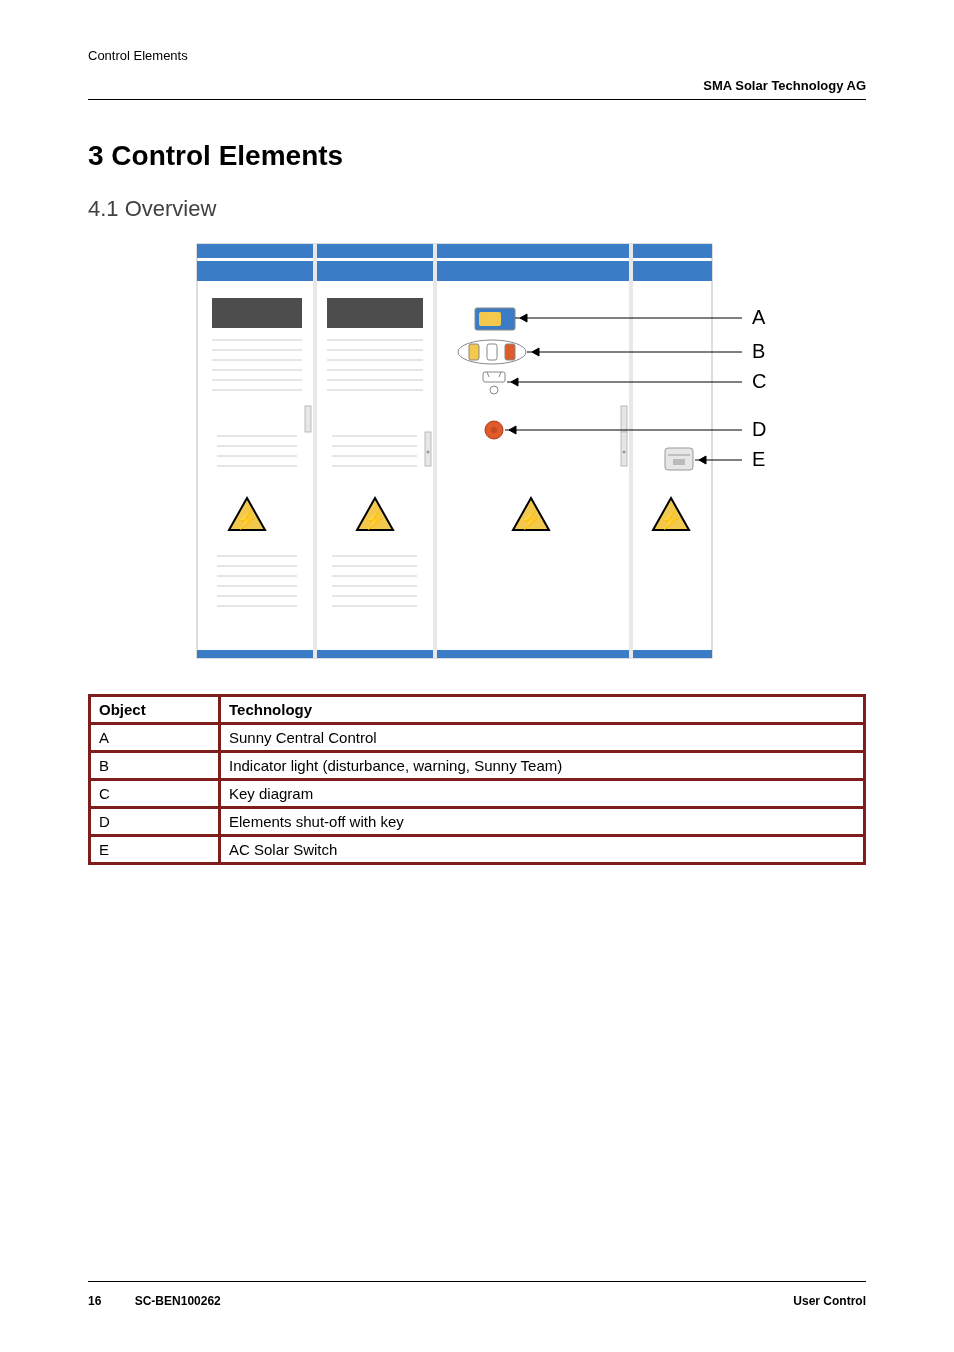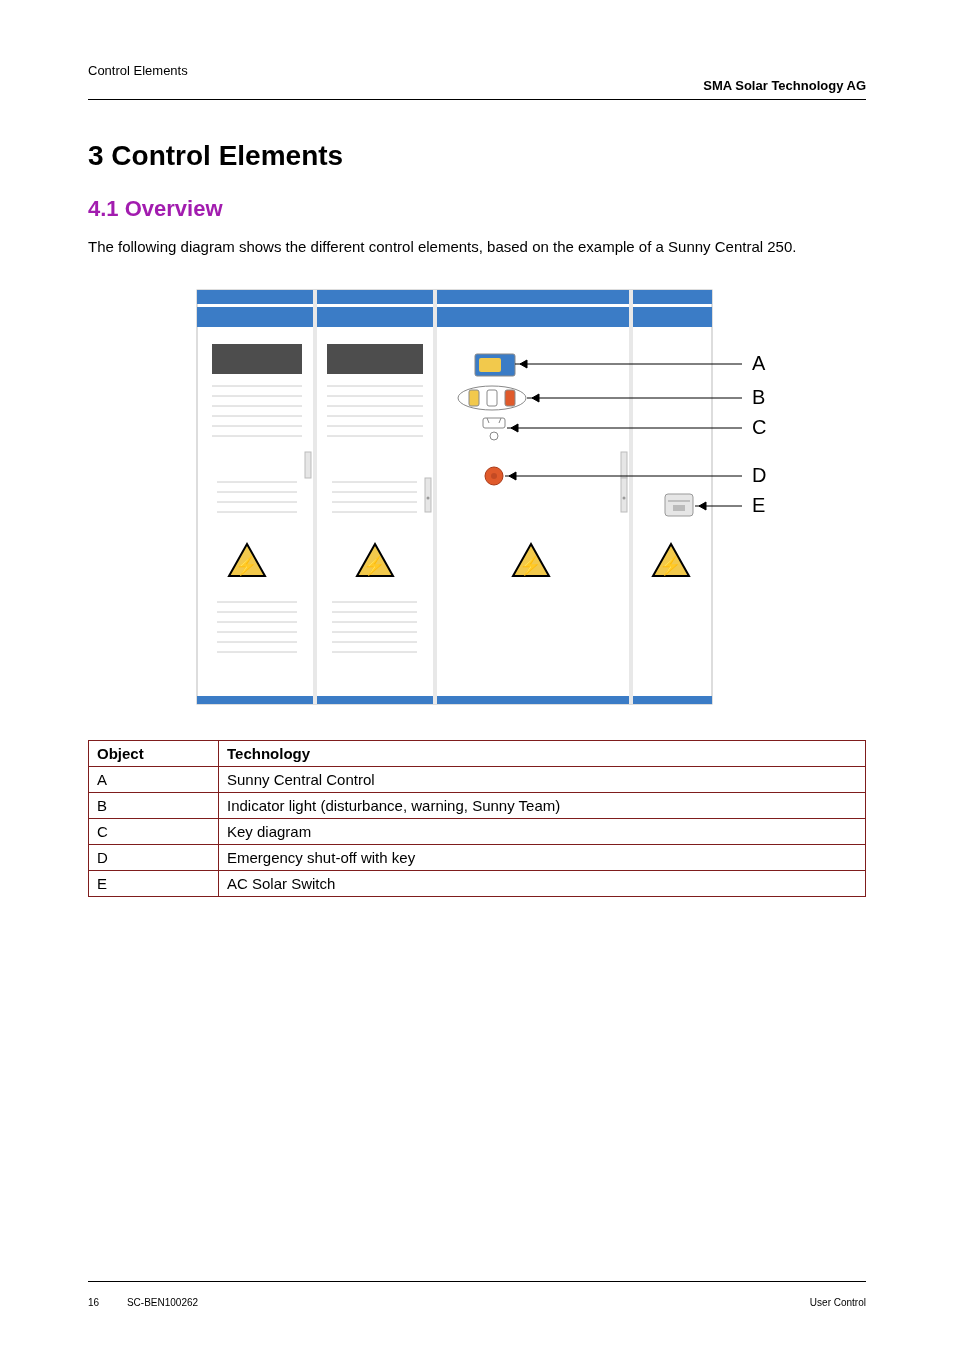--- a/index.html
+++ b/index.html
@@ -9,56 +9,55 @@
     height: 1352px;
     background: #fff;
     color: #000;
     position: relative;
   }
   .page {
     padding: 48px 88px 0 88px;
   }
   .header-row {
     display: flex; justify-content: space-between;
-    font-size: 13px; margin-bottom: 6px; align-items: center;
+    font-size: 13px; margin-bottom: 6px;
   }
   .header-left { font-weight: 400; }
   .header-right { font-weight: 700; margin-top: 30px; }
   .header-rule { border: none; border-top: 1px solid #000; margin-bottom: 40px; }
   .h1 { font-size: 28px; font-weight: 700; margin-bottom: 24px; }
-  .h2 { font-size: 22px; font-weight: 700; color: #a21caf; margin-bottom: 14px; }
+  .h2 { font-size: 22px; font-weight: 400; color: #404040; margin-bottom: 14px; }
   .intro { font-size: 15px; line-height: 1.45; margin-bottom: 24px; }
   .diagram-wrap { display:flex; justify-content:center; margin-bottom: 28px; }
   .diagram { width: 580px; }
   .table { width: 100%; border-collapse: collapse; font-size: 15px; }
-  .table th, .table td { border: 1px solid #7f1d1d; padding: 4px 8px; text-align: left; vertical-align: top; }
+  .table th, .table td { border: 3px solid #7f1d1d; padding: 4px 8px; text-align: left; vertical-align: top; }
   .table th { font-weight: 700; }
   .col-obj { width: 130px; }
   .footer {
     position: absolute; bottom: 44px; left: 88px; right: 88px;
-    display: flex; justify-content: space-between; font-size: 10px;
+    display: flex; justify-content: space-between; font-size: 12px; font-weight: bold;
   }
   .footer-rule {
     position: absolute; bottom: 70px; left: 88px; right: 88px;
     border: none; border-top: 1px solid #000;
   }
 </style>
 </head>
 <body>
 
 <div class="page">
   <div class="header-row">
     <span class="header-left">Control Elements</span>
     <span class="header-right">SMA Solar Technology AG</span>
   </div>
   <hr class="header-rule">
 
   <h1 class="h1">3 Control Elements</h1>
   <h2 class="h2">4.1 Overview</h2>
-  <p class="intro">The following diagram shows the different control elements, based on the example of a Sunny Central 250.</p>
 
   <div class="diagram-wrap">
     <svg class="diagram" viewBox="0 0 580 430">
 
       <rect x="10" y="8" width="515" height="414" fill="#fff" stroke="#bbb"></rect>
       <rect x="10" y="8" width="515" height="14" fill="#3b7cc6"></rect>
       <rect x="10" y="414" width="515" height="8" fill="#3b7cc6"></rect>
 
       <rect x="128" y="25" width="6" height="6" fill="#fff"></rect>
       <rect x="248" y="25" width="6" height="6" fill="#fff"></rect>
@@ -198,21 +197,21 @@
       <tr>
         <td>B</td>
         <td>Indicator light (disturbance, warning, Sunny Team)</td>
       </tr>
       <tr>
         <td>C</td>
         <td>Key diagram</td>
       </tr>
       <tr>
         <td>D</td>
-        <td>Emergency shut-off with key</td>
+        <td>Elements shut-off with key</td>
       </tr>
       <tr>
         <td>E</td>
         <td>AC Solar Switch</td>
       </tr>
     </tbody>
   </table>
 </div>
 
 <hr class="footer-rule">

